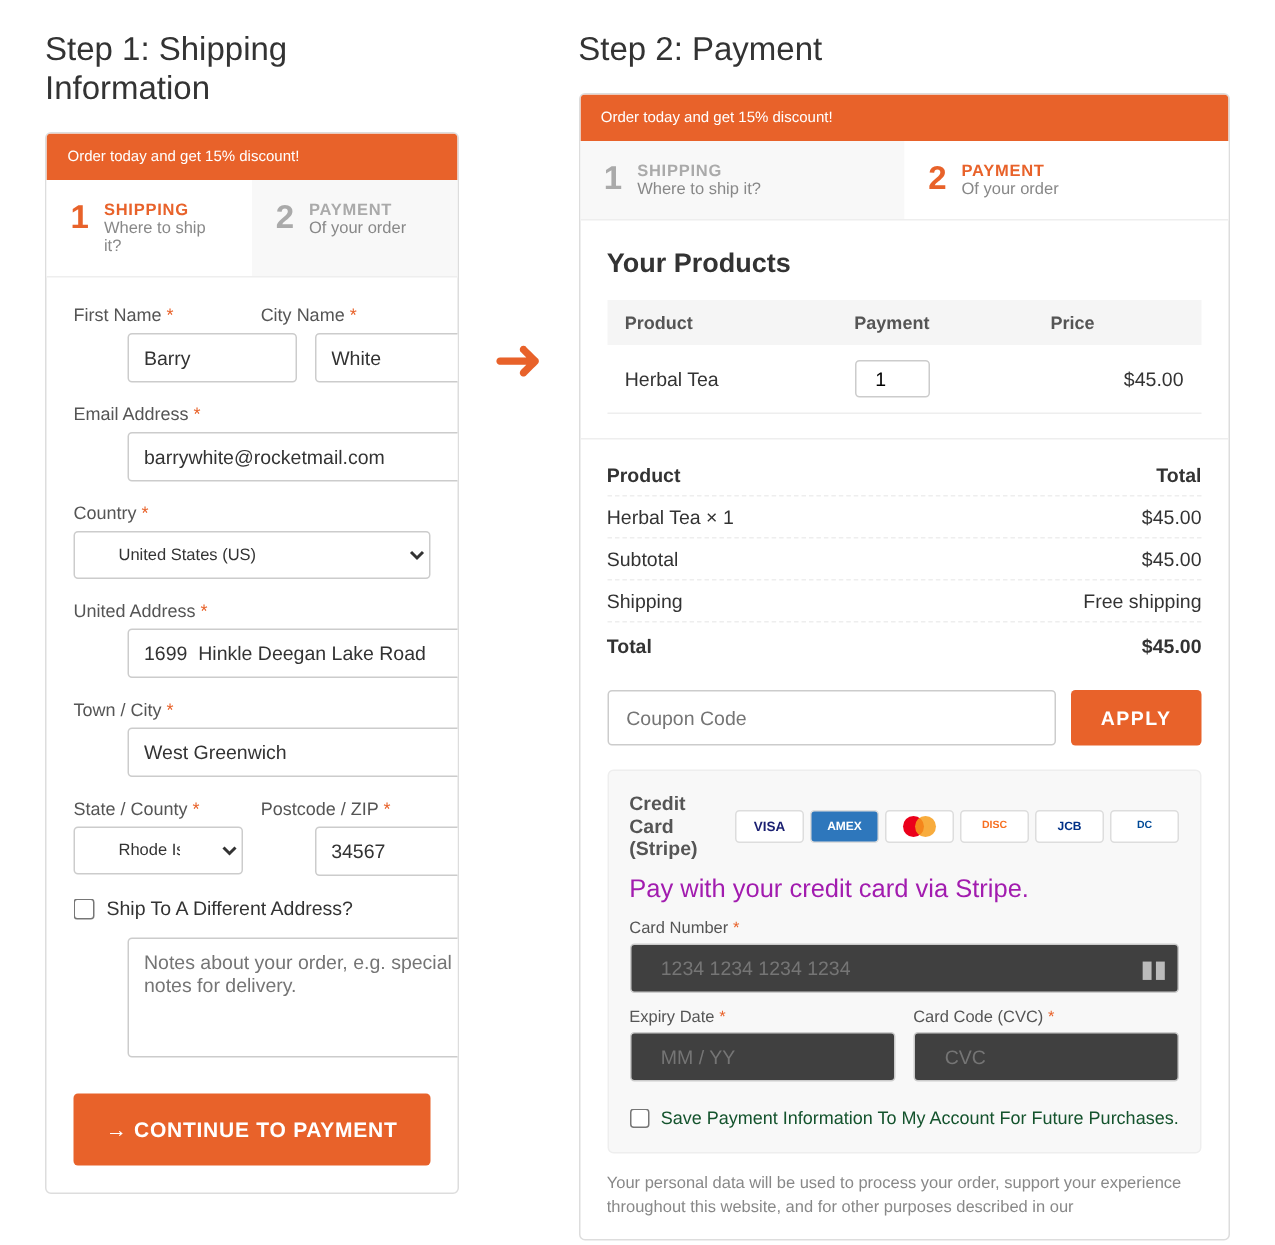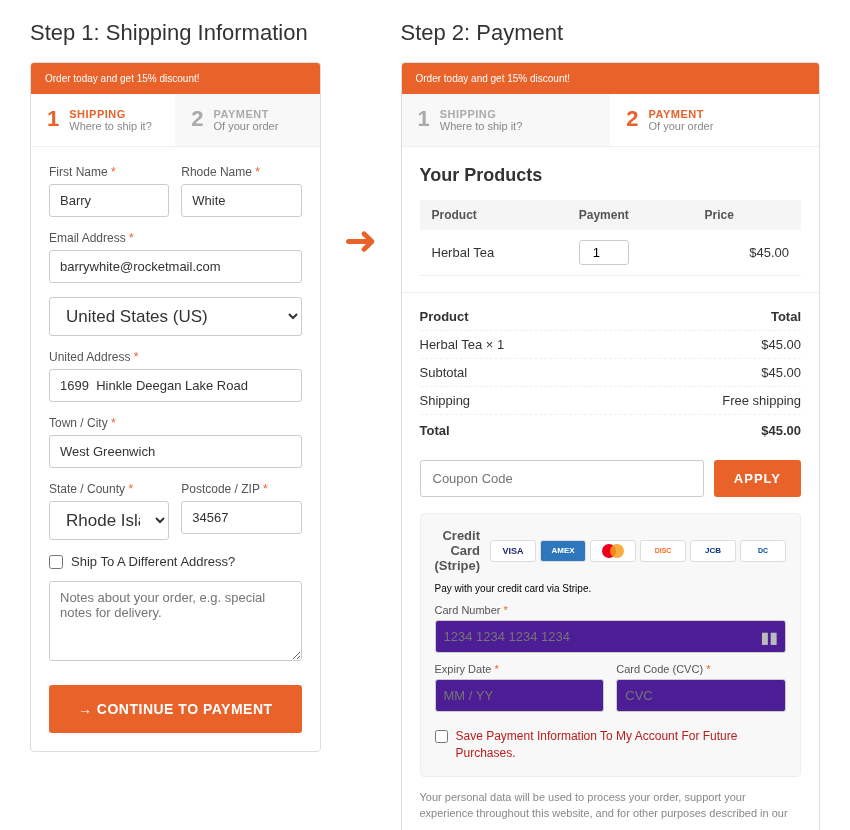--- a/index.html
+++ b/index.html
@@ -96,26 +96,27 @@
     }
     .required { color: #e8622a; }
     .form-input {
       border: 1px solid #ccc;
       border-radius: 3px;
       padding: 8px 10px;
       font-size: 13px;
       color: #333;
       outline: none;
       width: 100%;
+      margin-left: 36px;
     }
     .form-select {
       border: 1px solid #ccc;
       border-radius: 3px;
-      padding: 8px 12px;
-      font-size: 17px;
+      padding: 8px 25px;
+      font-size: 11px;
       color: #333;
       outline: none;
       width: 100%;
       background: #fff;
       appearance: auto;
     }
     .textarea-input {
       resize: vertical;
       height: 80px;
       font-family: inherit;
@@ -249,23 +250,22 @@
     .credit-card-section {
       margin: 0 18px 12px;
       background: #f8f8f8;
       border: 1px solid #eee;
       border-radius: 4px;
       padding: 14px;
     }
     .cc-header {
       display: flex;
       align-items: center;
-      gap: 10px;
+      gap: 25px;
       margin-bottom: 10px;
-      text-align: right;
     }
     .cc-label {
       font-size: 13px;
       font-weight: 600;
       color: #555;
     }
     .cc-icons {
       display: flex;
       gap: 4px;
     }
@@ -281,43 +281,43 @@
       font-weight: 700;
       background: #fff;
     }
     .cc-icon.visa { color: #1a1f71; }
     .cc-icon.amex { color: #2e77bc; background: #2e77bc; color: #fff; font-size: 8px; }
     .cc-icon.mc { color: #eb001b; }
     .cc-icon.discover { color: #f76f20; font-size: 7px; }
     .cc-icon.jcb { color: #003087; font-size: 8px; }
     .cc-icon.diners { color: #004a97; font-size: 7px; }
     .stripe-note {
-      font-size: 10px;
-      color: #000000;
+      font-size: 17px;
+      color: #a21caf;
       margin-bottom: 10px;
     }
     .cc-field-row {
       margin-bottom: 10px;
     }
     .cc-field-label {
       font-size: 11px;
       color: #555;
       margin-bottom: 4px;
     }
     .cc-input-wrap {
       position: relative;
     }
     .cc-input {
       width: 100%;
       border: 1px solid #ccc;
       border-radius: 3px;
-      padding: 8px 8px;
+      padding: 8px 20px;
       font-size: 13px;
       color: #aaa;
-      background: #4c1d95;
+      background: #404040;
       outline: none;
     }
     .cc-card-icon {
       position: absolute;
       right: 8px;
       top: 50%;
       transform: translateY(-50%);
       color: #bbb;
       font-size: 16px;
     }
@@ -332,21 +332,21 @@
       display: flex;
       align-items: flex-start;
       gap: 8px;
       margin-top: 6px;
     }
     .save-info-row input[type=checkbox] {
       margin-top: 2px;
     }
     .save-info-label {
       font-size: 12px;
-      color: #b91c1c;
+      color: #14532d;
       line-height: 1.4;
     }
     .privacy-note {
       font-size: 11px;
       color: #888;
       padding: 0 18px 12px;
       line-height: 1.5;
     }
     .order-notes-label {
       font-size: 12px;
@@ -382,35 +382,38 @@
       <div class="form-body">
         <div class="form-row">
           <div class="form-group">
             <label class="form-label">
               <span>First Name</span> <span class="required">*</span>
             </label>
             <input type="text" class="form-input" value="Barry" style="">
           </div>
           <div class="form-group">
             <label class="form-label">
-              <span>Rhode Name</span> <span class="required">*</span>
+              <span>City Name</span> <span class="required">*</span>
             </label>
             <input type="text" class="form-input" value="White" style="">
           </div>
         </div>
         <div class="form-row">
           <div class="form-group">
             <label class="form-label">
               <span>Email Address</span> <span class="required">*</span>
             </label>
             <input type="email" class="form-input" value="barrywhite@rocketmail.com" style="">
           </div>
         </div>
         <div class="form-row">
           <div class="form-group">
+            <label class="form-label">
+              <span>Country</span> <span class="required">*</span>
+            </label>
             <select class="form-select">
               <option>United States (US)</option>
               <option>Canada</option>
               <option>United Kingdom</option>
             </select>
           </div>
         </div>
         <div class="form-row">
           <div class="form-group">
             <label class="form-label">

